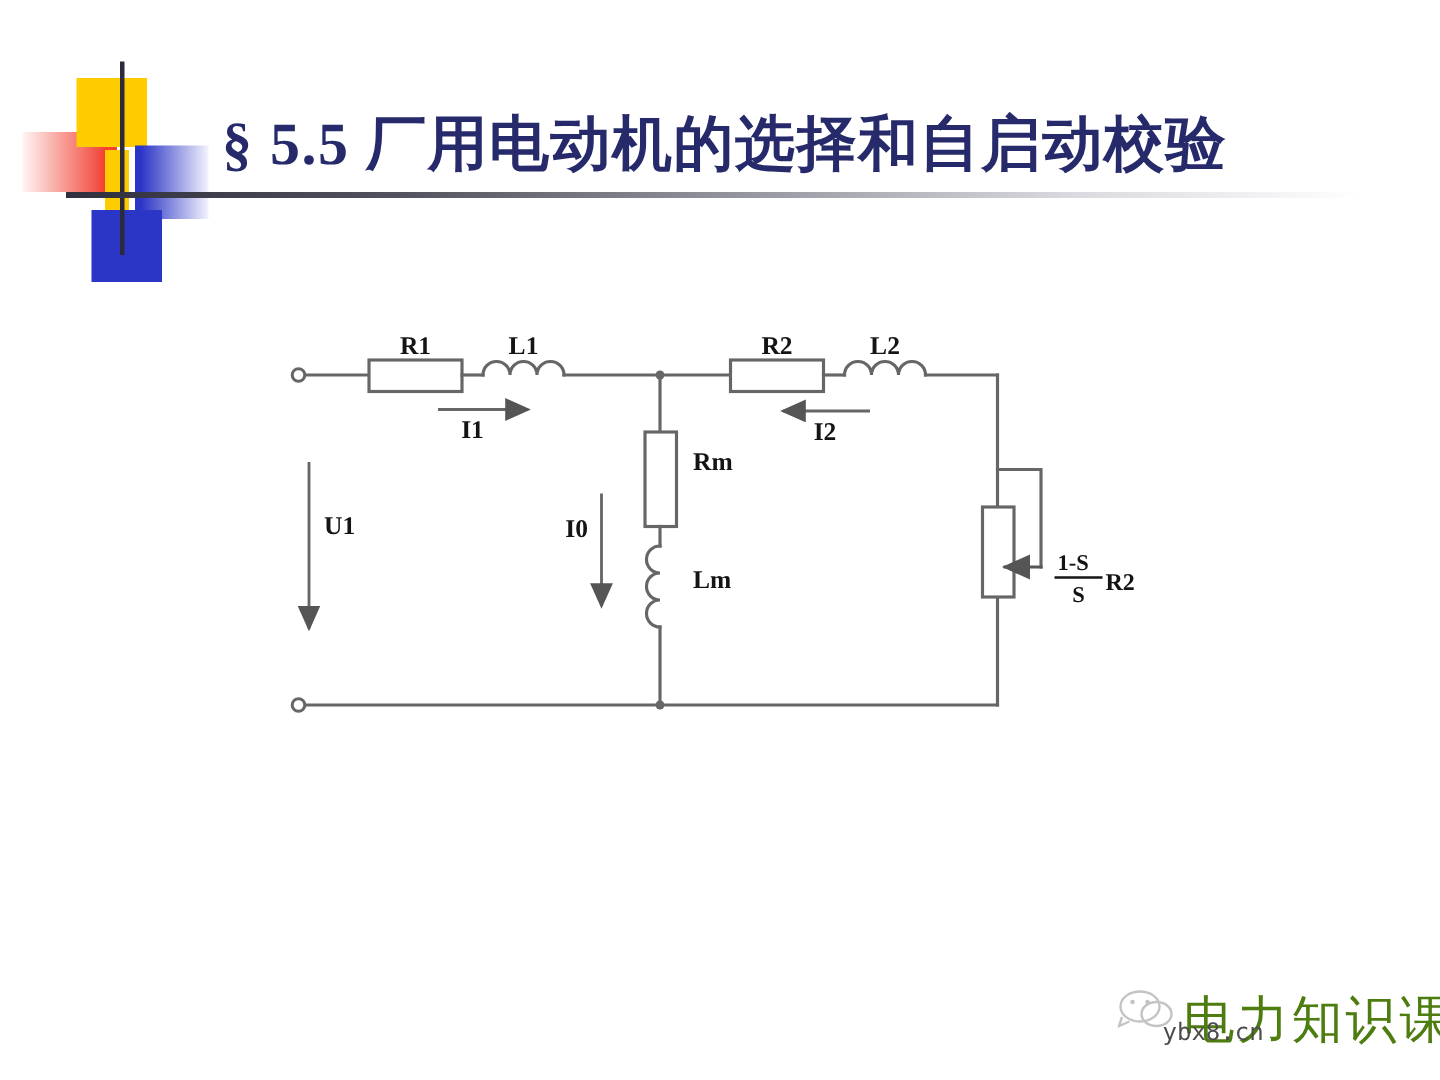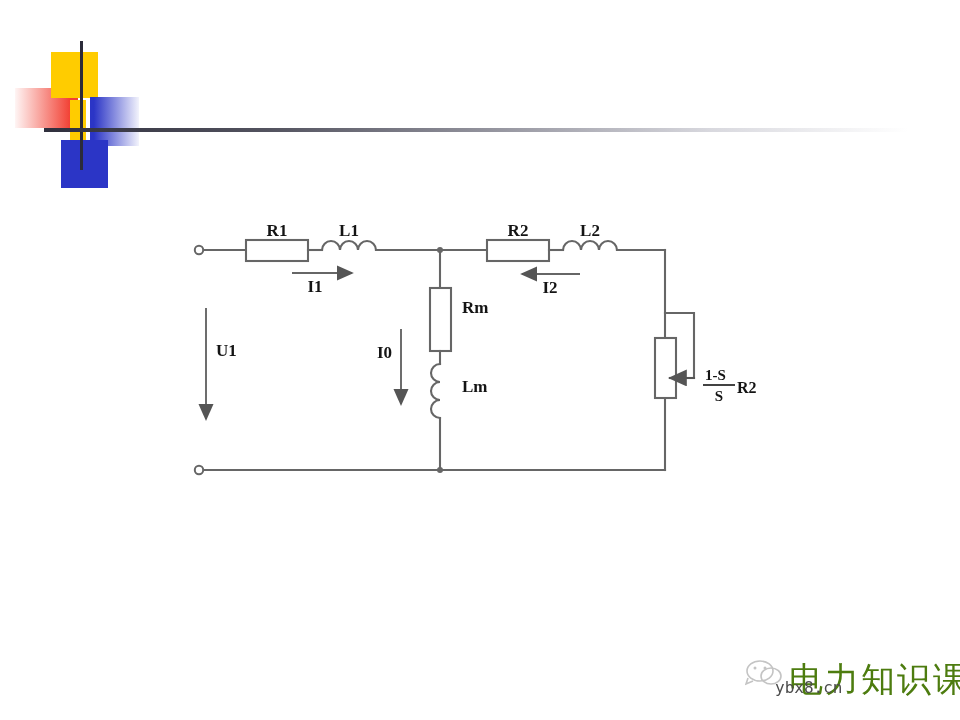--- a/index.html
+++ b/index.html
@@ -131,20 +131,21 @@
 <div id="deco">
   <div class="deco-red"></div>
   <div class="deco-yellow"></div>
   <div class="deco-yellow2"></div>
   <div class="deco-blue-grad"></div>
   <div class="deco-blue-big"></div>
   <div class="deco-vrule"></div>
 </div>
 
 <div id="title-bar">
+  <div id="page-title">§ 5.5  厂用电动机的选择和自启动校验</div>
   <div id="title-rule"></div>
 </div>
 
 <svg id="circuit" viewBox="0 0 960 720">
   <defs>
     <marker id="arrowR" markerWidth="9" markerHeight="9" refX="8" refY="4" orient="auto">
       <path d="M0,0 L9,4 L0,8 z" fill="#555"></path>
     </marker>
     <marker id="arrowL" markerWidth="9" markerHeight="9" refX="8" refY="4" orient="auto">
       <path d="M0,0 L9,4 L0,8 z" fill="#555"></path>

